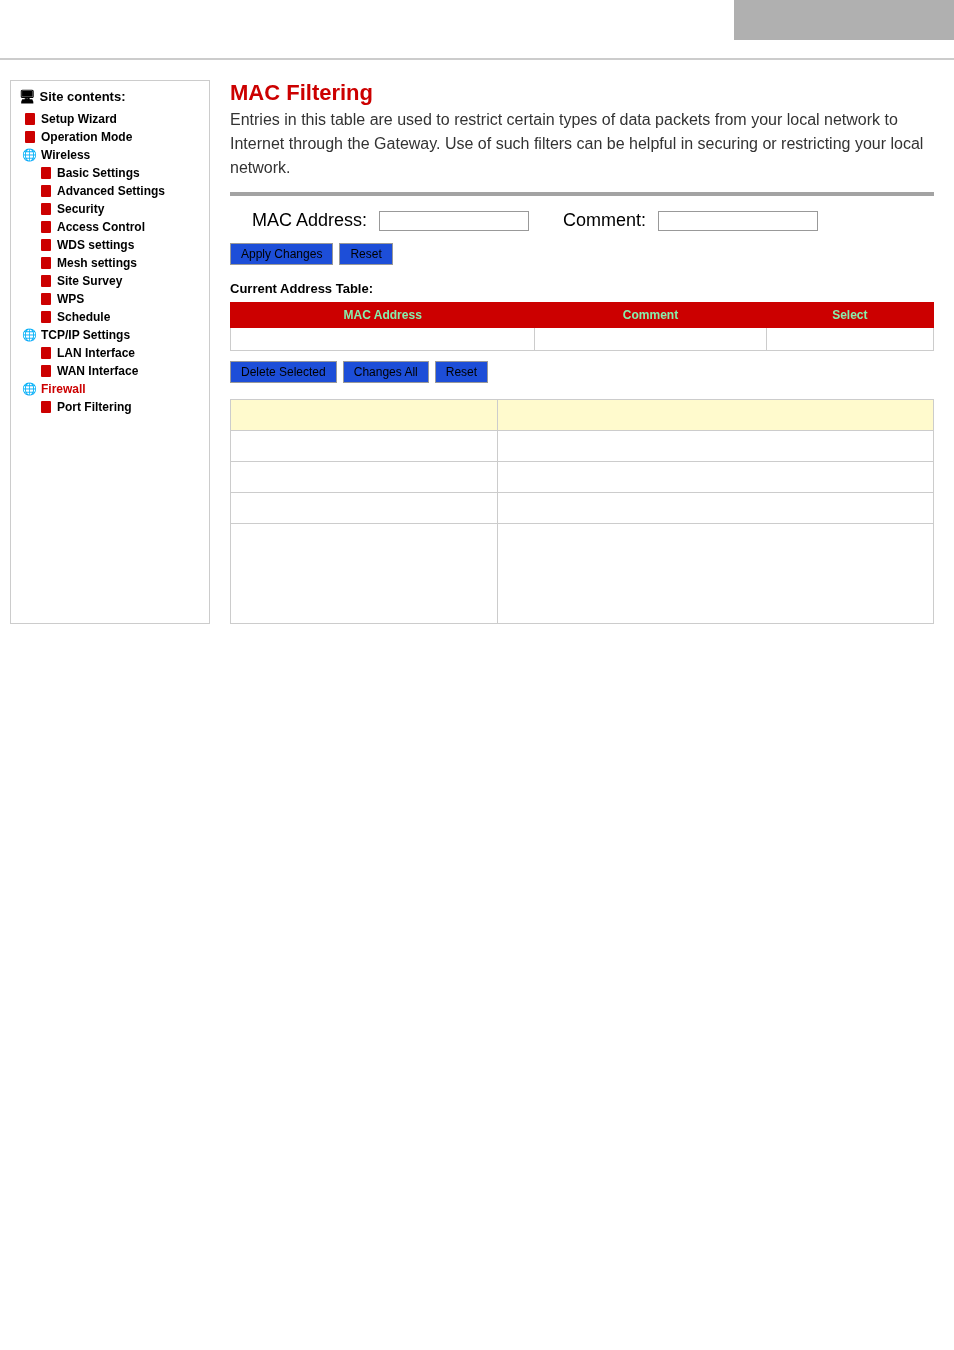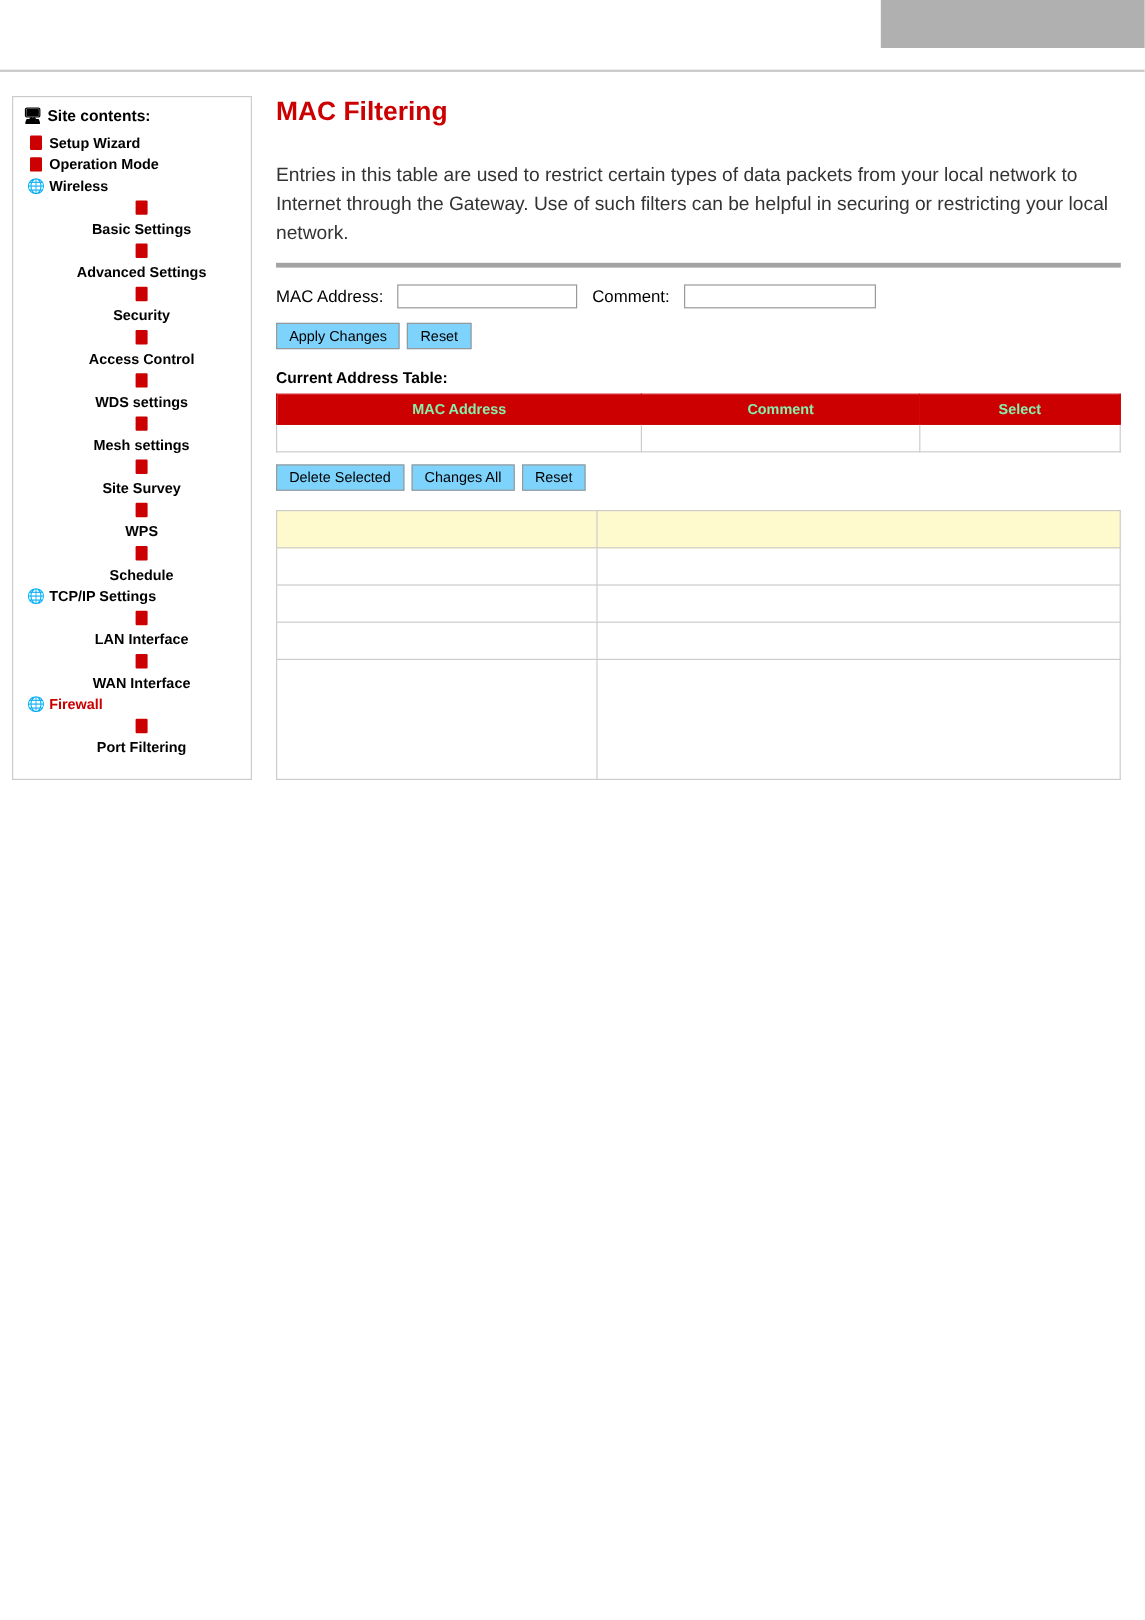--- a/index.html
+++ b/index.html
@@ -55,21 +55,21 @@
     }
     .sidebar-item {
       padding: 2px 4px;
       cursor: pointer;
       display: flex;
       align-items: center;
       gap: 4px;
       font-weight: bold;
     }
     .sidebar-item.active { color: #cc0000; font-weight: bold; }
-    .sidebar-item.indented { padding-left: 20px; flex-direction: column; }
+    .sidebar-item.indented { padding-left: 20px; }
 
     .icon-small {
       width: 14px;
       height: 14px;
       display: inline-flex;
       align-items: center;
       justify-content: center;
       flex-shrink: 0;
     }
     .icon-page-sm {
@@ -81,21 +81,21 @@
 
     
     .content {
       flex: 1;
       padding: 0 10px;
     }
     .page-title {
       color: #cc0000;
       font-size: 22px;
       font-weight: bold;
-      margin-bottom: 29px;
+      margin-bottom: 2px;
     }
     .description {
       font-size: 16px;
       color: #333;
       line-height: 1.5;
       margin-bottom: 14px;
       border-bottom: 4px solid #a3a3a3;
       padding-bottom: 12px;
     }
 
@@ -114,33 +114,34 @@
       font-size: 13px;
       cursor: pointer;
     }
     .form-row {
       display: flex;
       align-items: center;
       gap: 12px;
       margin-bottom: 12px;
     }
     .form-row label {
-      font-size: 14px;
+      font-size: 18px;
       white-space: nowrap;
+      margin-left: 22px;
     }
     .form-row input[type="text"] {
       border: 1px solid #999;
       padding: 2px 4px;
       font-size: 12px;
       width: 150px;
     }
 
     .btn {
       border: 1px solid #999;
-      background: #7dd3fc;
+      background: #1d4ed8;
       padding: 3px 10px;
       font-size: 12px;
       cursor: pointer;
     }
 
     .buttons-row {
       display: flex;
       gap: 6px;
       margin-bottom: 16px;
     }

